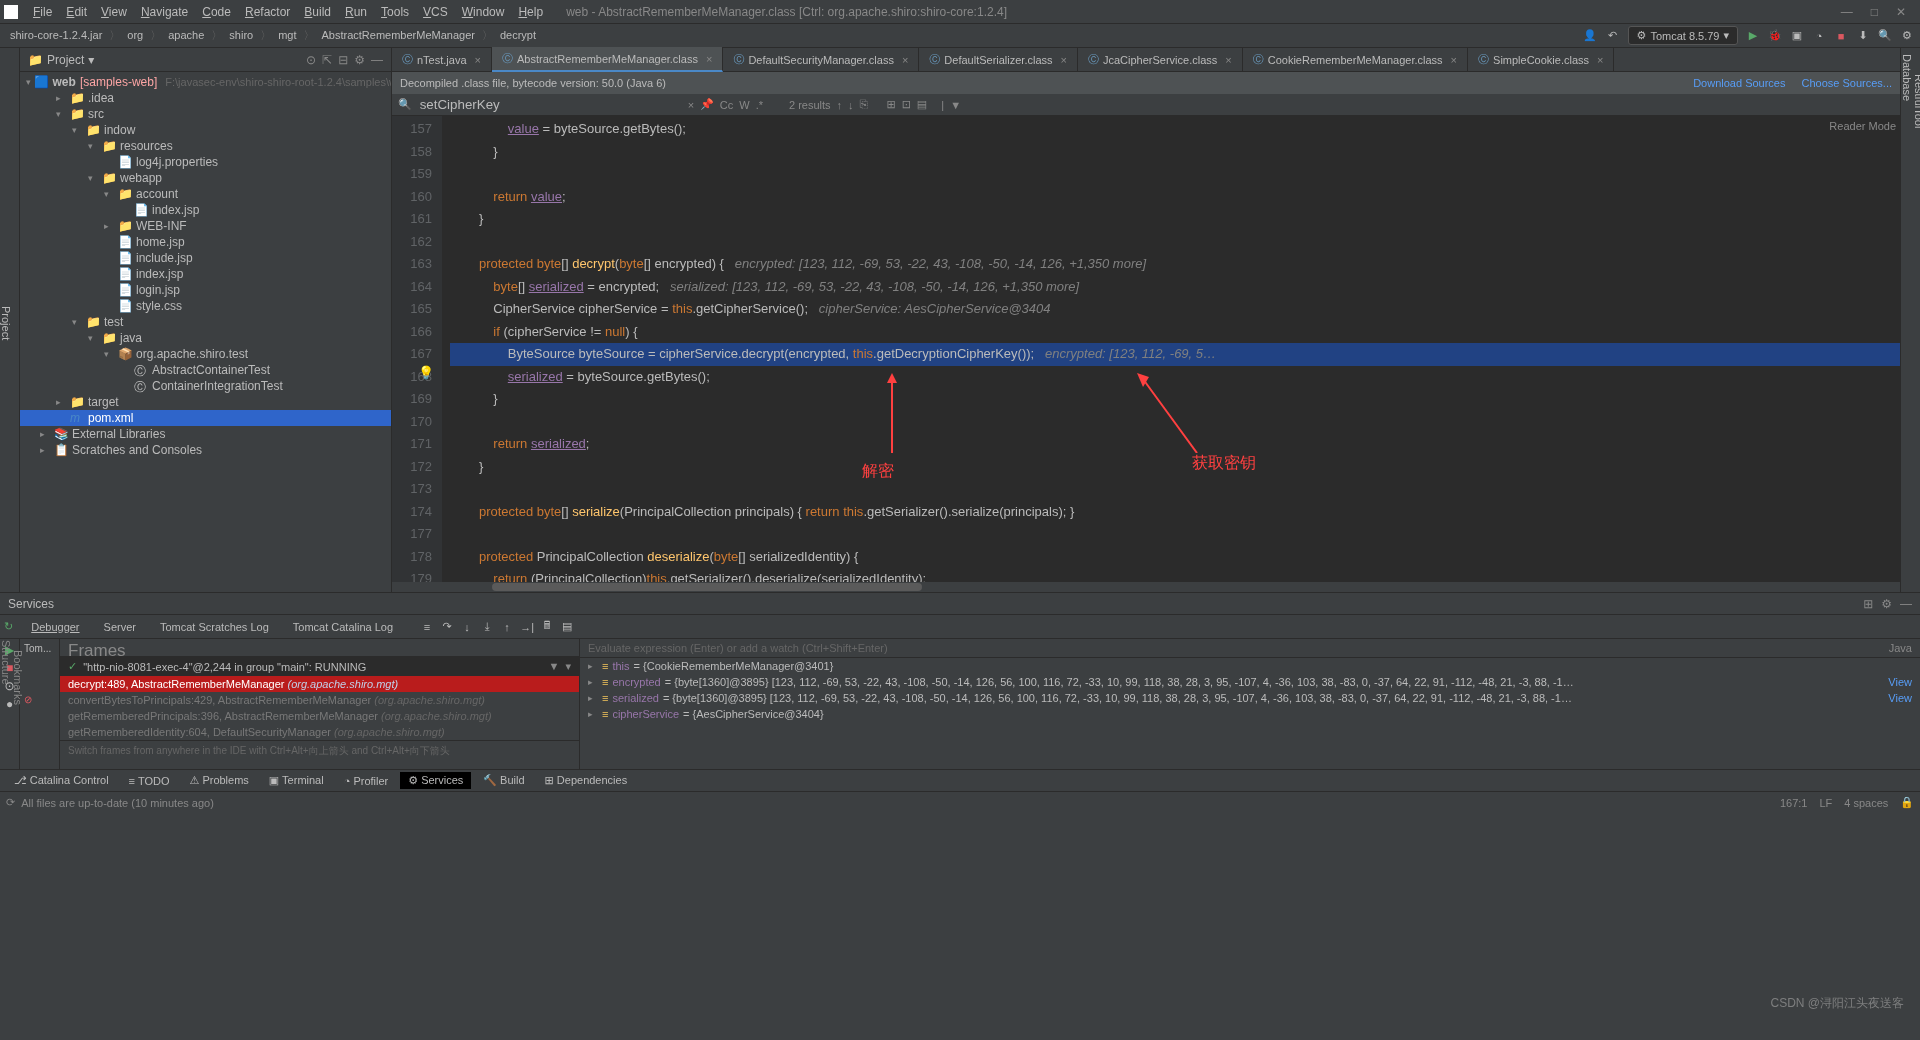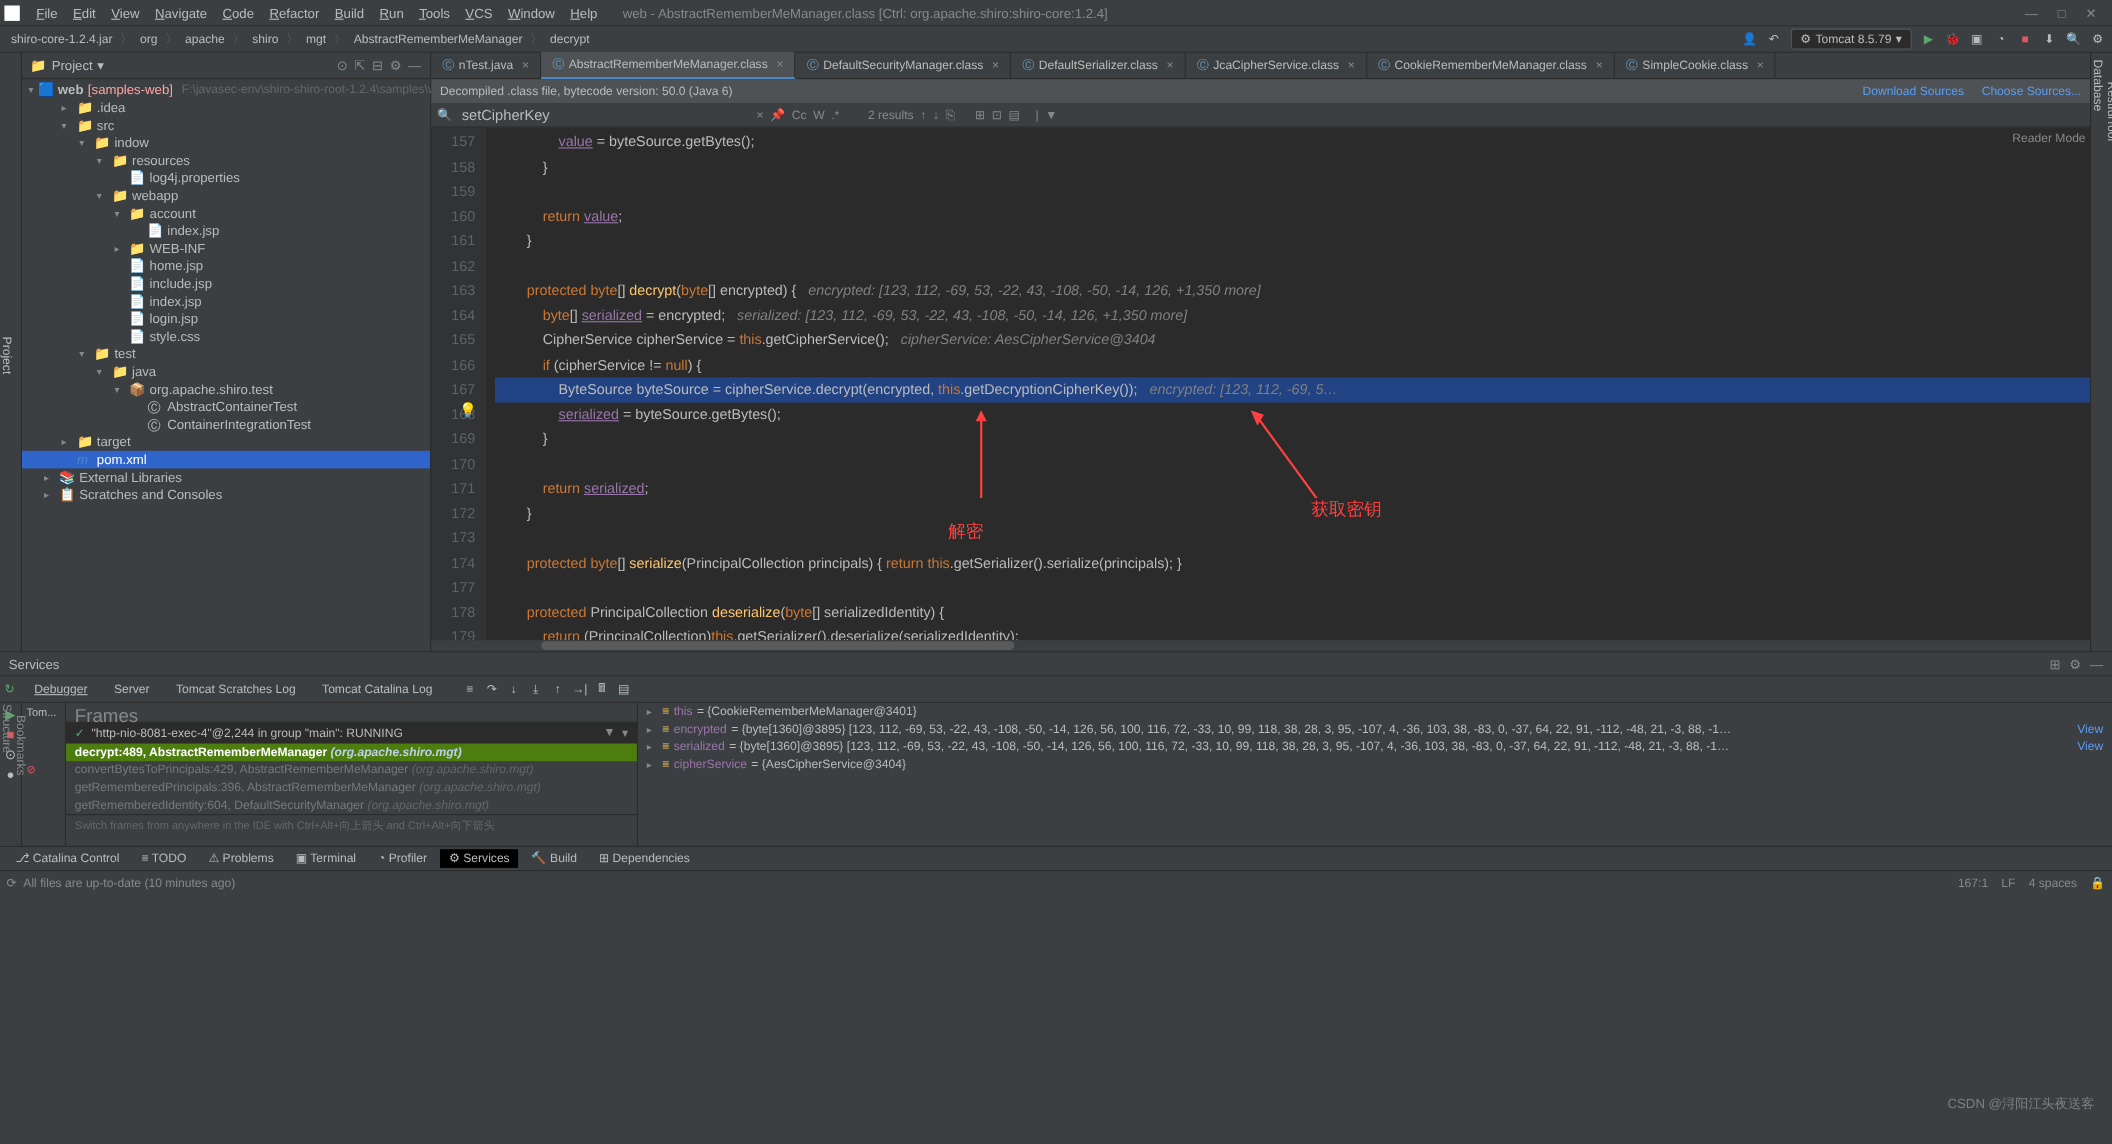--- a/index.html
+++ b/index.html
@@ -66,21 +66,21 @@
 .svc-tab.u { text-decoration:underline; }
 .svc-toolbar { display:flex; gap:4px; margin-left:8px; }
 .svc-toolbar .tb { width:16px; height:16px; display:flex; align-items:center; justify-content:center; }
 .svc-body { display:flex; height:130px; }
 .svc-left-strip { width:20px; background:#3c3f41; border-right:1px solid #2b2b2b; display:flex; flex-direction:column; align-items:center; gap:4px; padding-top:4px; }
 .frames-panel { width:520px; border-right:1px solid #2b2b2b; }
 .frames-header { height:18px; padding:2px 8px; background:#3c3f41; color:#888; font-size:17px; border-bottom:1px solid #2b2b2b; }
 .thread-row { background:#2b2b2b; padding:3px 8px; display:flex; align-items:center; gap:6px; font-size:11px; }
 .thread-row .tools { margin-left:auto; display:flex; gap:6px; color:#888; }
 .frame-row { padding:2px 8px; font-size:11px; color:#787878; }
-.frame-row.sel { background:#4d7c0f; color:#fff;font-weight:bold; }
+.frame-row.sel { background:#b91c1c; color:#fff; }
 .frame-row .pkg { color:#666; font-style:italic; }
 .frame-row.sel .pkg { color:#c0d0e8; }
 .vars-panel { flex:1; }
 .vars-input { padding:3px 8px; color:#666; font-size:11px; border-bottom:1px solid #2b2b2b; }
 .var-row { padding:2px 8px; font-size:11px; display:flex; align-items:center; gap:4px; }
 .var-row .arrow-t { color:#888; width:10px; font-size:9px; }
 .var-row .link { color:#589df6; margin-left:auto; }
 .var-name-r { color:#9876aa; }
 .var-val { color:#bbb; }
 .bottom-tabs { height:22px; background:#3c3f41; border-top:1px solid #2b2b2b; display:flex; align-items:center; padding:0 6px; gap:4px; font-size:11px; }
@@ -356,21 +356,21 @@
           <div class="code-line">        <span class="kw">protected</span> <span class="kw">byte</span>[] <span class="fn">serialize</span>(PrincipalCollection principals) { <span class="kw">return</span> <span class="kw">this</span>.getSerializer().serialize(principals); }</div>
           <div class="code-line"></div>
           <div class="code-line">        <span class="kw">protected</span> PrincipalCollection <span class="fn">deserialize</span>(<span class="kw">byte</span>[] serializedIdentity) {</div>
           <div class="code-line">            <span class="kw">return</span> (PrincipalCollection)<span class="kw">this</span>.getSerializer().deserialize(serializedIdentity);</div>
         </div>
 
       <svg class="arrow" style="left:490px;top:257px" width="20" height="80">
           <line x1="10" y1="80" x2="10" y2="6" stroke="#ff4040" stroke-width="2"></line>
           <polygon points="10,0 5,10 15,10" fill="#ff4040"></polygon>
         </svg>
-      <div class="annotation" style="left:470px;top:357px">解密</div>
+      <div class="annotation" style="left:470px;top:345px">解密</div>
       <svg class="arrow" style="left:745px;top:257px" width="70" height="80">
           <line x1="60" y1="80" x2="6" y2="6" stroke="#ff4040" stroke-width="2"></line>
           <polygon points="0,0 12,4 6,14" fill="#ff4040"></polygon>
         </svg>
       <div class="annotation" style="left:800px;top:337px">获取密钥</div>
     </div>
     <div class="hscroll">
         <div class="thumb" style="left:100px;width:430px"></div>
       </div>
   </div>
@@ -431,20 +431,24 @@
       </div>
       <div id="frames">
           <div class="frame-row sel">decrypt:489, AbstractRememberMeManager <span class="pkg">(org.apache.shiro.mgt)</span></div>
           <div class="frame-row">convertBytesToPrincipals:429, AbstractRememberMeManager <span class="pkg">(org.apache.shiro.mgt)</span></div>
           <div class="frame-row">getRememberedPrincipals:396, AbstractRememberMeManager <span class="pkg">(org.apache.shiro.mgt)</span></div>
           <div class="frame-row">getRememberedIdentity:604, DefaultSecurityManager <span class="pkg">(org.apache.shiro.mgt)</span></div>
         </div>
       <div style="padding:3px 8px;color:#666;font-size:10px;border-top:1px solid #2b2b2b">Switch frames from anywhere in the IDE with Ctrl+Alt+向上箭头 and Ctrl+Alt+向下箭头</div>
     </div>
     <div class="vars-panel">
+      <div class="vars-input">
+        <span>Evaluate expression (Enter) or add a watch (Ctrl+Shift+Enter)</span>
+        <span style="float:right;color:#888">Java</span>
+      </div>
       <div id="vars">
           <div class="var-row">
             <span class="arrow-t">▸</span>
             <span style="color:#f2c55c">≡</span> 
             <span class="var-name-r">this</span> 
             <span class="var-val">= {CookieRememberMeManager@3401}</span>
           </div>
           <div class="var-row">
             <span class="arrow-t">▸</span>
             <span style="color:#f2c55c">≡</span> 

